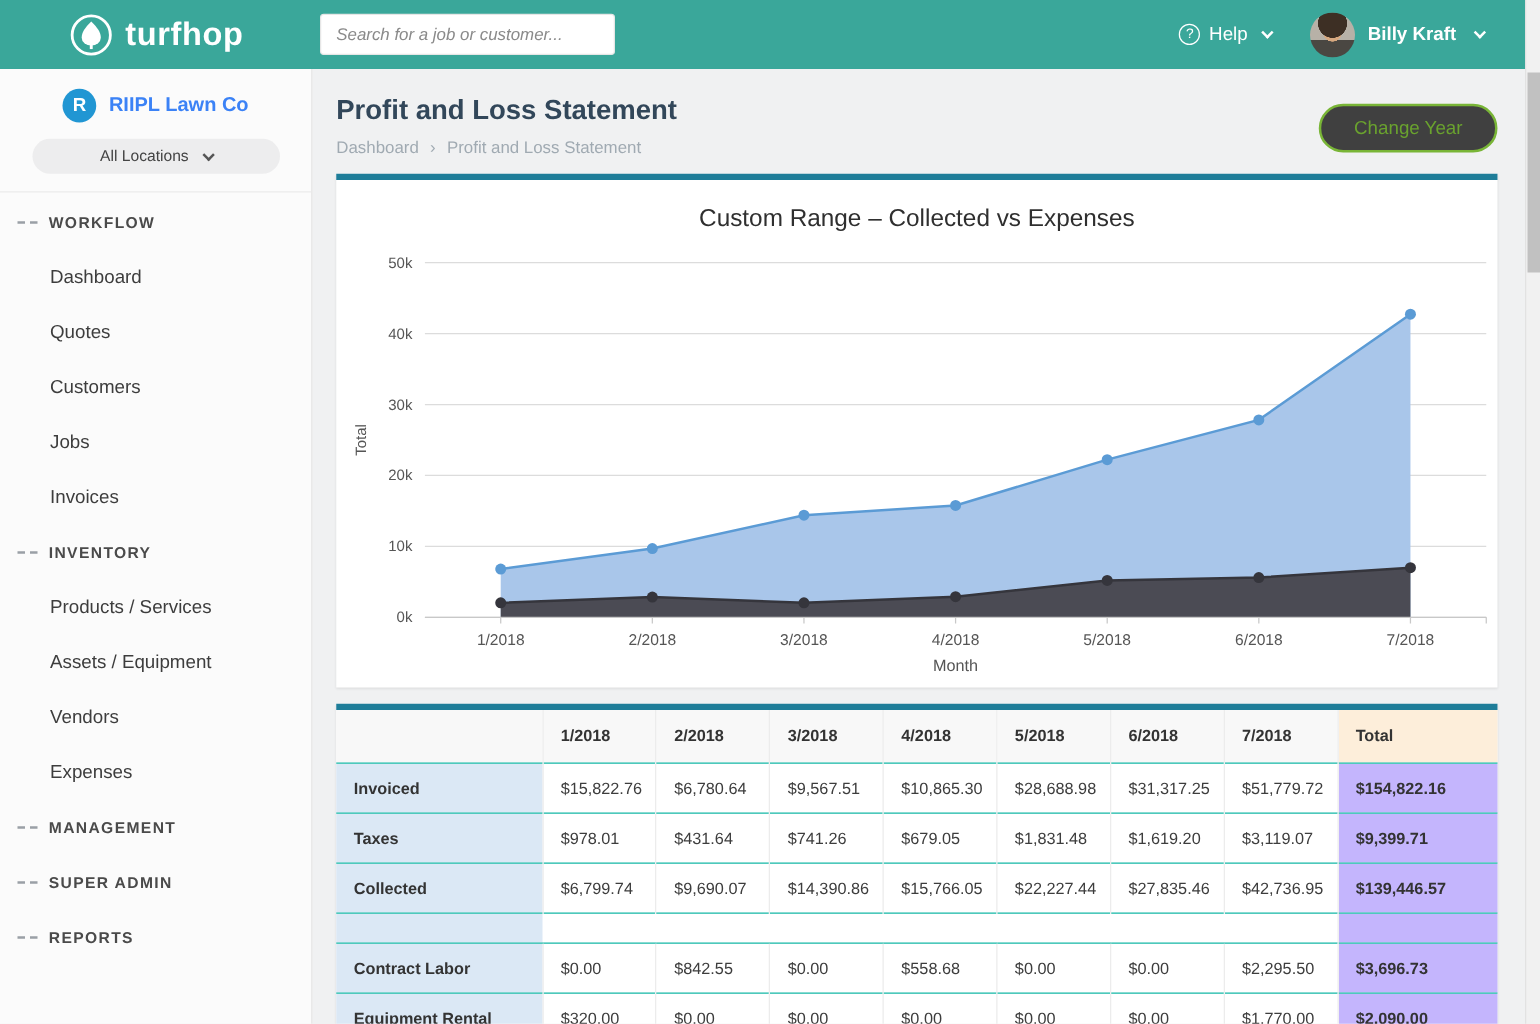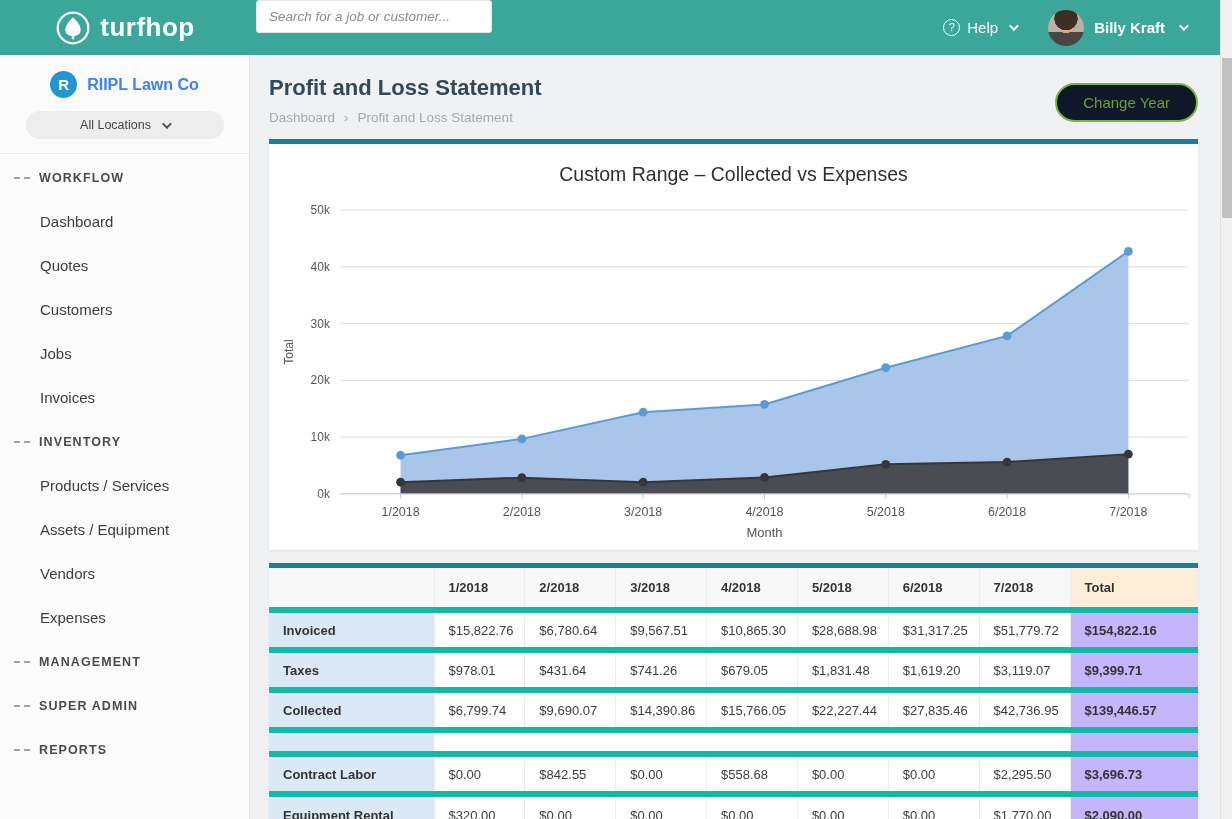--- a/index.html
+++ b/index.html
@@ -6,21 +6,21 @@
   html,body { margin:0; padding:0; }
   body {
     width:1232px; height:819px; overflow:hidden;
     font-family:"Liberation Sans", sans-serif;
     background:#f0f1f2; position:relative;
   }
 
   
   .topbar {
     position:fixed; top:0; left:0; width:1232px; height:55px;
-    background:#3aa79a; display:flex; z-index:40;
+    background:#3aa79a; display:flex; align-items:center; z-index:40;
   }
   .brand { width:250px; display:flex; align-items:center; justify-content:center; gap:9px; }
   .brand-text { color:#fff; font-size:26px; font-weight:600; letter-spacing:.5px; }
   .search { width:236px; height:33px; border:1px solid #e6e6e6; border-radius:3px;
     padding:0 12px; font-size:13.5px; color:#333; outline:none; margin-left:6px;
     font-family:"Liberation Sans", sans-serif;font-style:italic; }
   .search::placeholder { color:#8a8a8a; }
   .top-right { margin-left:auto; display:flex; align-items:center; gap:32px; padding-right:46px; }
   .help { display:flex; align-items:center; gap:7px; color:#fff; font-size:15px; cursor:pointer; }
   .help-q { width:17px; height:17px; border:1.5px solid #fff; border-radius:50%;
@@ -54,33 +54,33 @@
     color:#4a4a4a; font-size:12.5px; font-weight:700; letter-spacing:1.1px; cursor:pointer; }
   .dash-icon { width:16px; height:0; border-top:2px dashed #9aa0a6; margin-right:9px; }
   .nav-item { height:44px; line-height:44px; padding-left:40px; font-size:15px; color:#3d3d3d; cursor:pointer; }
 
   
   .main { flex:1; overflow:hidden; padding:0 34px 0 19px; }
   .page-head { display:flex; align-items:flex-start; justify-content:space-between; padding:20px 0 14px; }
   .page-head h1 { margin:0; font-size:22px; font-weight:600; color:#32475a; }
   .breadcrumb { margin-top:9px; font-size:13.5px; color:#a0aab2; display:flex; gap:9px; align-items:center; }
   .breadcrumb .link { cursor:pointer; }
-  .change-year { margin-top:8px; background:#0f172a; border:2px solid #79b537; color:#6aa22e;
+  .change-year { margin-top:8px; background:#404040; border:2px solid #79b537; color:#6aa22e;
     font-size:15px; padding:9px 26px; border-radius:22px; cursor:pointer;
     font-family:"Liberation Sans", sans-serif; }
 
   .card { background:#fff; border-top:5px solid #1e7d99; box-shadow:0 1px 2px rgba(0,0,0,.08); }
   .chart-card { padding:4px 0 0; }
   #chart-svg { display:block; width:100%; height:402px; }
   #chart-svg text { font-family:"Liberation Sans", sans-serif; }
   .table-card { margin-top:13px; }
 
   
   table { width:100%; border-collapse:collapse; table-layout:fixed; font-size:13px; color:#3d3d3d; }
-  th, td { padding:0 14px; height:40px; text-align:left; border-top:6px solid #14b8a6;
+  th, td { padding:0 14px; height:40px; text-align:left; border-top:1px solid #14b8a6;
     overflow:hidden; white-space:nowrap; }
   thead th { border-top:none; background:#f8f8f8; font-weight:700; color:#333; height:42px; }
   th.label-head { width:165px; }
   th.total-head { width:128px; background:#fdeeda; border-left:1px solid #ececec; }
   td.label-col { background:#dbe8f5; font-weight:600; color:#333; }
   .month-col { border-left:1px solid #ececec; }
   td.total-col { background:#c4b5fd; border-left:1px solid #ececec; font-weight:600; color:#333; }
   .spacer-row td { height:24px; }
   .spacer-row .spacer-mid { background:#fff; border-left:none; }
 

